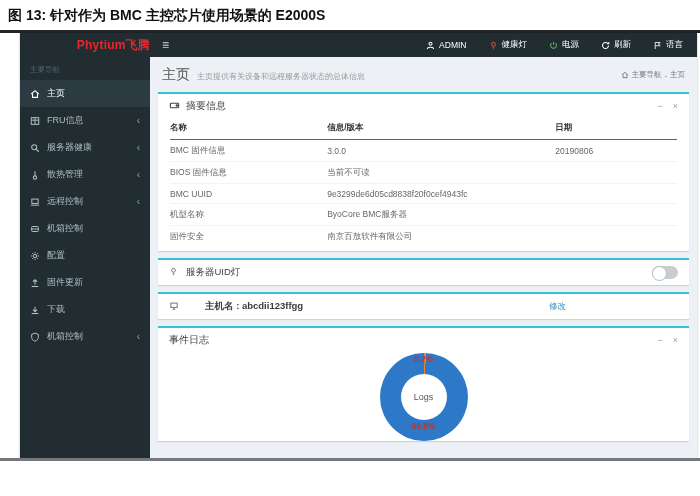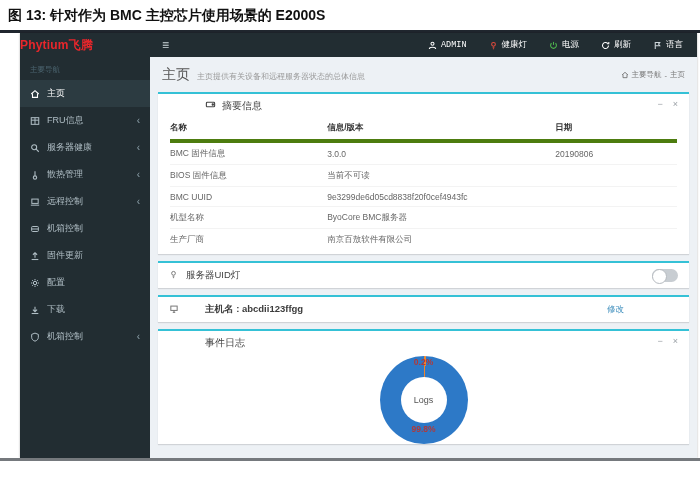--- a/index.html
+++ b/index.html
@@ -7,24 +7,24 @@
 
   .fig-title { padding:7px 8px 5px; font-size:14px; font-weight:bold; color:#111; }
   .fig-rule { height:3px; background:#20262e; }
   .bottom-rule { height:3px; background:#75797d; }
   .source { padding:8px 8px; font-size:12.5px; color:#1a1a1a; }
 
   .shot { margin:0 3px 0 20px; height:425px; display:flex; flex-direction:column; background:#edf1f5; overflow:hidden; box-shadow:0 0 2px rgba(0,0,0,.3); }
 
   
   .navbar { height:24px; background:#222d32; display:flex; align-items:center; flex:none; }
-  .logo { width:130px; text-align:left; color:#e8262b; font-weight:bold; font-size:12px; letter-spacing:.2px; cursor:pointer; }
+  .logo { width:130px; text-align:right; color:#e8262b; font-weight:bold; font-size:12px; letter-spacing:.2px; cursor:pointer; }
   .hamburger { color:#cfd8dc; font-size:12px; padding:0 12px; cursor:pointer; }
   .nav-right { margin-left:auto; display:flex; align-items:center; gap:22px; padding-right:14px; }
-  .nav-item { display:flex; align-items:center; gap:4px; color:#fff; font-size:8.5px; cursor:pointer;font-family:Liberation Mono, monospace; }
+  .nav-item { display:flex; align-items:center; gap:4px; color:#fff; font-size:8.5px; cursor:pointer; }
   .nav-item svg { display:block; }
 
   .body-row { flex:1; display:flex; min-height:0; }
 
   
   .sidebar { width:130px; background:#222d32; flex:none; }
   .side-header { color:#4b646f; font-size:7.5px; padding:8px 10px 5px; }
   .side-item { display:flex; align-items:center; gap:7px; padding:7px 10px; color:#b0bec5; font-size:9px; cursor:pointer; }
   .side-item.active { background:#2c3b41; color:#fff; }
   .side-item .chev { margin-left:auto; font-size:10px; color:#8fa4ad; }
@@ -33,43 +33,43 @@
   
   .content { flex:1; padding:7px 8px 0; overflow:hidden; }
   .page-head { display:flex; align-items:baseline; padding:2px 4px 8px; }
   .page-title { font-size:14px; color:#555; font-weight:normal; }
   .page-sub { font-size:8px; color:#999; margin-left:7px;font-family:Liberation Mono, monospace; }
   .crumb { margin-left:auto; font-size:7.5px; color:#777; display:flex; align-items:center; gap:3px; }
   .crumb .link { cursor:pointer; }
   .crumb svg { display:block; }
 
   .panel { background:#fff; border-top:2px solid #35c1d6; box-shadow:0 1px 1px rgba(0,0,0,.12); margin-bottom:7px; }
-  .panel-head { display:flex; align-items:flex-start; gap:6px; padding:5px 11px; font-size:10px; color:#444;margin-left:36px; }
+  .panel-head { display:flex; align-items:center; gap:6px; padding:5px 11px; font-size:10px; color:#444; }
   .panel-tools { margin-left:auto; display:flex; gap:10px; color:#9aa0a6; font-size:9px; }
   .panel-tools span { cursor:pointer; }
 
   table.summary { width:100%; border-collapse:collapse; font-size:8.5px; }
-  table.summary th { text-align:left; color:#333; padding:4px 0 5px; border-bottom:4px solid #4d7c0f; font-size:8.5px; }
+  table.summary th { text-align:left; color:#333; padding:4px 0 5px; border-bottom:1px solid #4d7c0f; font-size:8.5px; }
   table.summary td { color:#666; padding:4.5px 0; border-bottom:1px solid #f3f3f3; }
   table.summary tr:last-child td { border-bottom:none; }
   .tpad { padding:0 12px 4px; }
   .col-name { width:31%; } .col-val { width:45%; } .col-date { width:24%; }
   td.warn { color:#bfa080; }
 
   .inline-panel { display:flex; align-items:center; padding:6px 11px; font-size:9.5px; color:#444; }
   .toggle { margin-left:auto; width:26px; height:13px; border-radius:7px; background:#c8cdd2; position:relative; cursor:pointer; }
   .toggle::before { content:""; position:absolute; left:0; top:0; width:13px; height:13px; border-radius:50%; background:#fff; border:1px solid #b5babf; }
   .hostname-text { margin-left:26px; font-weight:bold; color:#3c3c3c; }
-  .edit-link { margin-left:auto; margin-right:54px; color:#3c8dbc; font-size:8.5px; cursor:pointer; }
+  .edit-link { margin-left:auto; margin-right:112px; color:#3c8dbc; font-size:8.5px; cursor:pointer; }
 
   .chart-wrap { position:relative; width:88px; margin:1px auto 0; }
   .donut { width:88px; height:88px; border-radius:50%; }
   .donut-hole { position:absolute; inset:21px; background:#fff; border-radius:50%; display:flex; align-items:center; justify-content:center; font-size:9px; color:#555; }
   .pct { position:absolute; left:0; right:0; text-align:center; font-size:8.5px; font-weight:bold; color:#b03a3a; }
-  .pct.top { top:1px; } .pct.bottom { bottom:10px; }
+  .pct.top { top:1px;font-style:italic; } .pct.bottom { bottom:10px; }
 </style>
 </head>
 <body>
 
 <div>
   <div class="fig-title">图 13: 针对作为 BMC 主控芯片使用场景的 E2000S</div>
   <div class="fig-rule"></div>
 
   <div class="shot">
 
@@ -183,35 +183,35 @@
           <span>
               <svg width="10" height="10" viewBox="0 0 12 12" fill="none" stroke="currentColor" stroke-width="1.2">
                 <rect x="2" y="3" width="8" height="6" rx="1"></rect>
                 <path d="M2 6 h8"></path>
               </svg>
             </span>
           <span>机箱控制</span>
         </div>
         <div class="side-item">
           <span>
+              <svg width="10" height="10" viewBox="0 0 12 12" fill="none" stroke="currentColor" stroke-width="1.2">
+                <circle cx="6" cy="6" r="2"></circle>
+                <path d="M6 1.2 v1.6 M6 9.2 v1.6 M1.2 6 h1.6 M9.2 6 h1.6 M2.6 2.6 l1.2 1.2 M8.2 8.2 l1.2 1.2 M9.4 2.6 L8.2 3.8 M3.8 8.2 L2.6 9.4"></path>
+              </svg>
+            </span>
+          <span>配置</span>
+        </div>
+        <div class="side-item">
+          <span>
               <svg width="10" height="10" viewBox="0 0 12 12" fill="none" stroke="currentColor" stroke-width="1.3">
                 <path d="M6 8 V2 M3.5 4.5 L6 2 l2.5 2.5"></path>
                 <path d="M2 10.2 h8"></path>
               </svg>
             </span>
           <span>固件更新</span>
-        </div>
-        <div class="side-item">
-          <span>
-              <svg width="10" height="10" viewBox="0 0 12 12" fill="none" stroke="currentColor" stroke-width="1.2">
-                <circle cx="6" cy="6" r="2"></circle>
-                <path d="M6 1.2 v1.6 M6 9.2 v1.6 M1.2 6 h1.6 M9.2 6 h1.6 M2.6 2.6 l1.2 1.2 M8.2 8.2 l1.2 1.2 M9.4 2.6 L8.2 3.8 M3.8 8.2 L2.6 9.4"></path>
-              </svg>
-            </span>
-          <span>配置</span>
         </div>
         <div class="side-item">
           <span>
               <svg width="10" height="10" viewBox="0 0 12 12" fill="none" stroke="currentColor" stroke-width="1.3">
                 <path d="M6 2 v6 M3.5 5.5 L6 8 l2.5 -2.5"></path>
                 <path d="M2 10.2 h8"></path>
               </svg>
             </span>
           <span>下载</span>
         </div>
@@ -279,21 +279,21 @@
                   <td>BMC UUID</td>
                   <td>9e3299de6d05cd8838f20f0cef4943fc</td>
                   <td></td>
                 </tr>
                 <tr>
                   <td>机型名称</td>
                   <td>ByoCore BMC服务器</td>
                   <td></td>
                 </tr>
                 <tr>
-                  <td>生产厂商</td>
+                  <td>固件安全</td>
                   <td>南京百敖软件有限公司</td>
                   <td></td>
                 </tr>
               </tbody>
             </table>
           </div>
         </section>
 
         <section class="panel inline-panel">
           <span style="margin-right:8px;"><svg width="9" height="9" viewBox="0 0 12 12" fill="none" stroke="#777" stroke-width="1.3">

